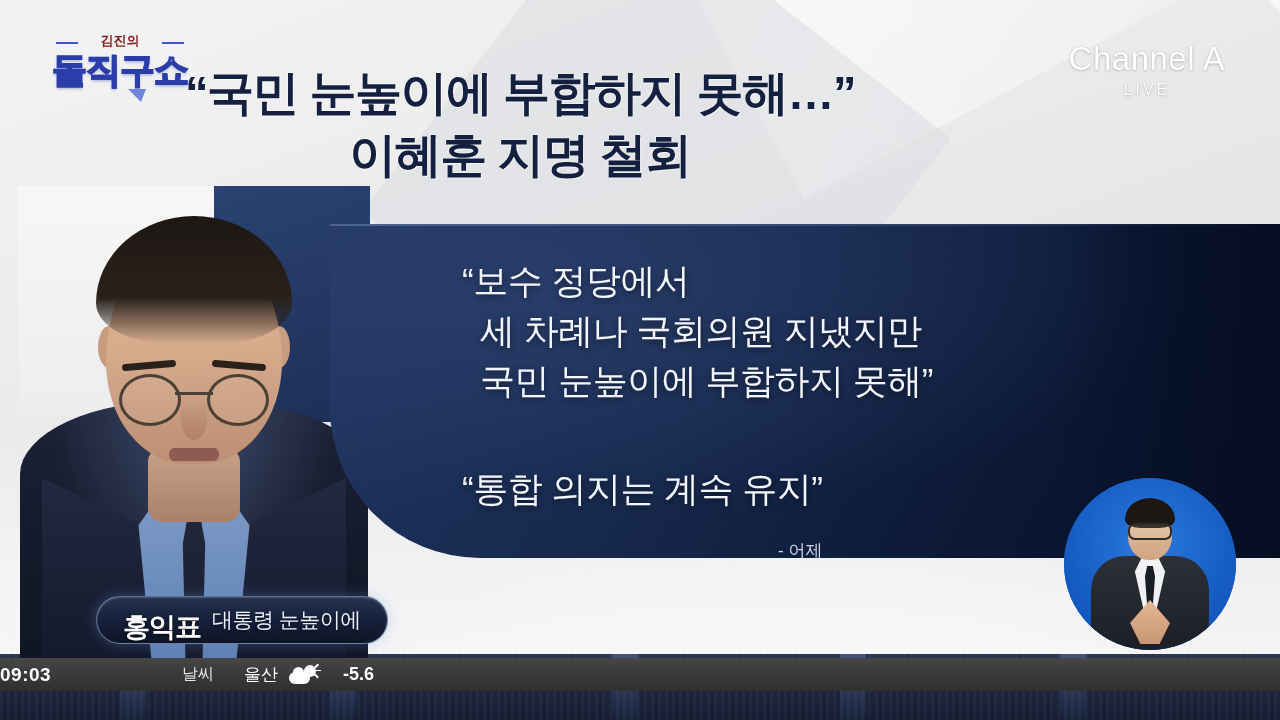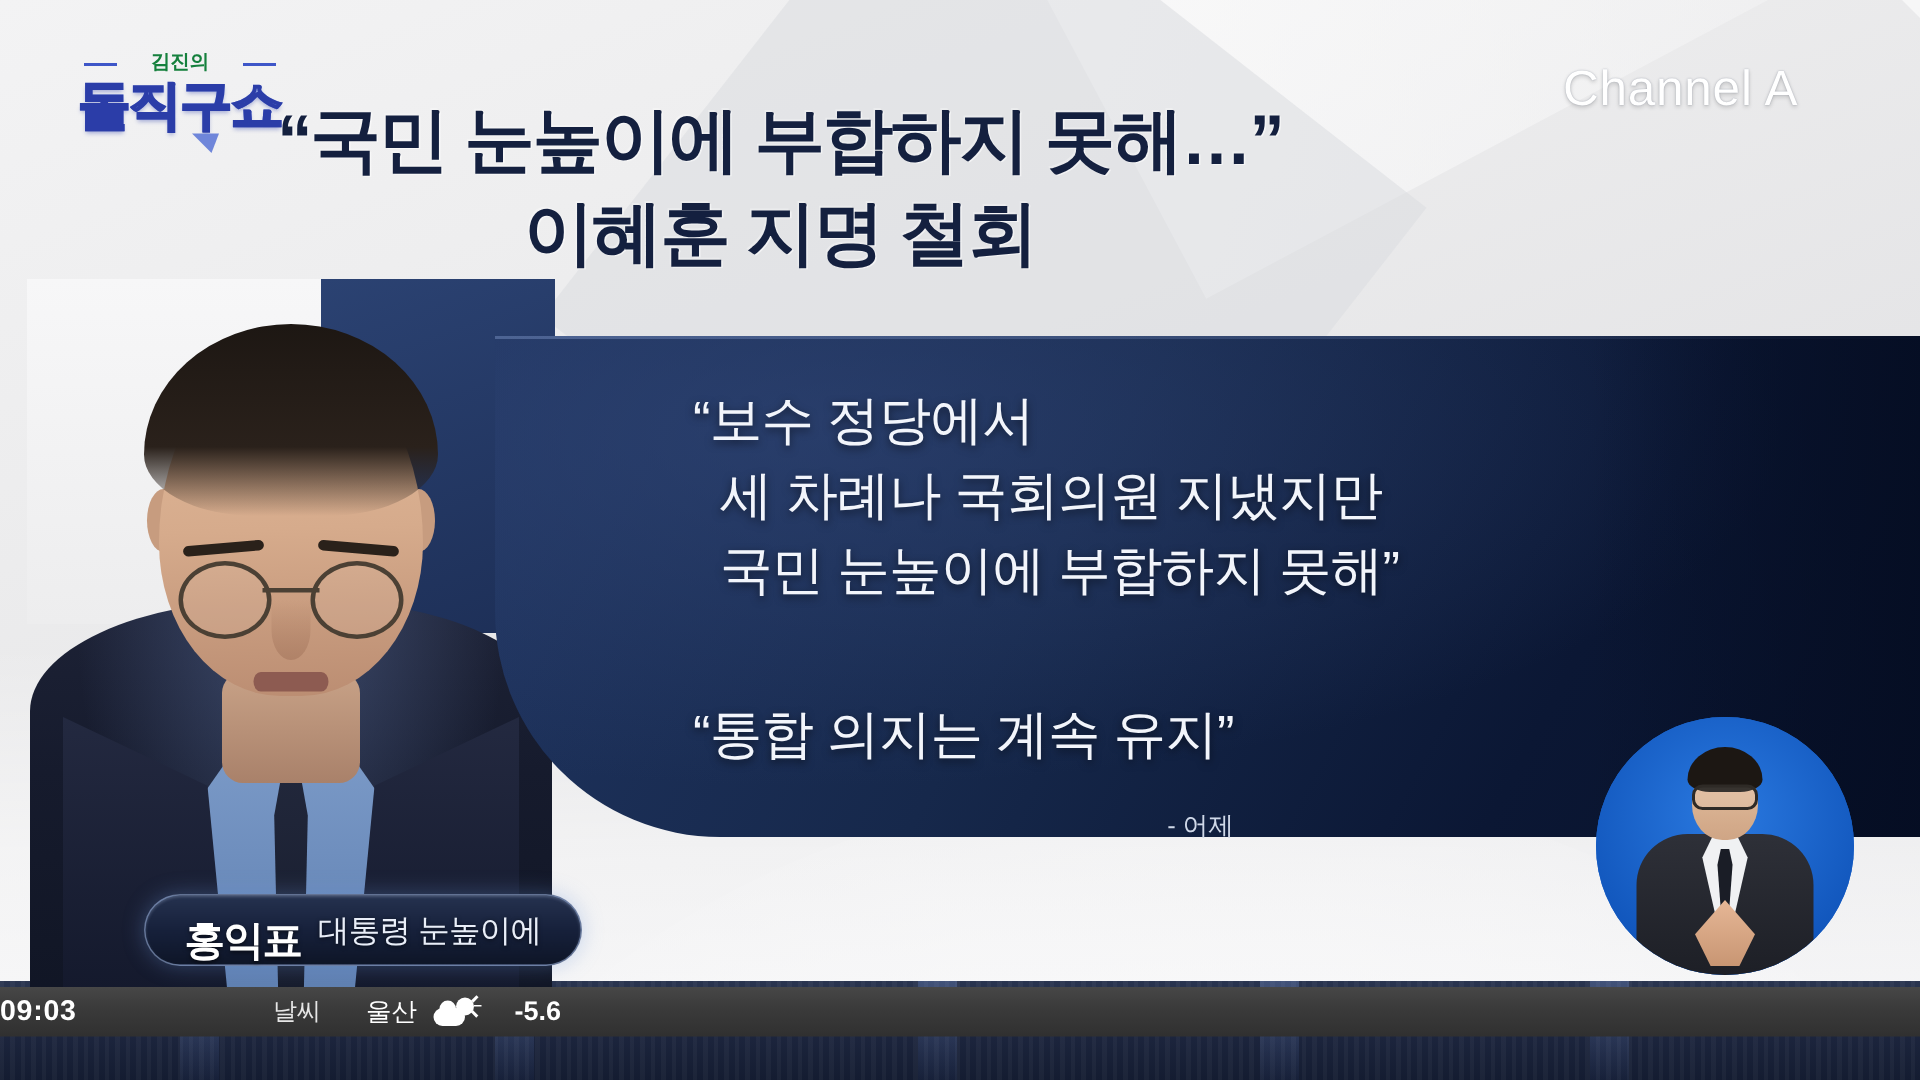--- a/index.html
+++ b/index.html
@@ -281,21 +281,21 @@
   
   .show-logo {
     position: absolute;
     left: 50px; top: 32px;
     width: 140px; height: 72px;
   }
   .logo-sub {
     position: absolute;
     left: 50%; top: 0;
     transform: translateX(-50%);
-    color: #15803d;
+    color: #7f1d1d;
     font-size: 13px;
     font-weight: 700;
     letter-spacing: 0px;
     white-space: nowrap;
   }
   .logo-sub-line-l, .logo-sub-line-r {
     position: absolute; top: 10px;
     width: 22px; height: 2px;
     background: #3e56c8;
   }
@@ -322,20 +322,21 @@
     width: 0; height: 0;
     border-left: 13px solid transparent;
     border-right: 5px solid transparent;
     border-top: 13px solid #6f86da;
   }
 
   
   .channel-logo {
     position: absolute;
     right: 28px; top: 40px;
+    text-align: center;
     width: 210px;
   }
   .channel-name {
     color: #ffffff;
     font-size: 33px;
     font-weight: 400;
     letter-spacing: 0.5px;
     text-shadow: 0 1px 3px rgba(0,0,0,0.18), 0 0 1px rgba(120,130,150,0.6);
     white-space: nowrap;
   }
@@ -609,20 +610,21 @@
     <div class="logo-sub-line-l"></div>
     <div class="logo-sub-line-r"></div>
     <div class="logo-sub">김진의</div>
     <div class="logo-main">돌직구쇼</div>
     <div class="logo-tail"></div>
   </div>
 
   <div class="channel-corner"></div>
   <div class="channel-logo">
     <div class="channel-name">Channel A</div>
+    <div class="channel-live">LIVE</div>
   </div>
 
   <div class="anchor-inset">
     <div class="anchor-bg"></div>
     <div class="anchor-body"></div>
     <div class="anchor-shirt"></div>
     <div class="anchor-tie"></div>
     <div class="anchor-head"></div>
     <div class="anchor-hair"></div>
     <div class="anchor-glasses"></div>

